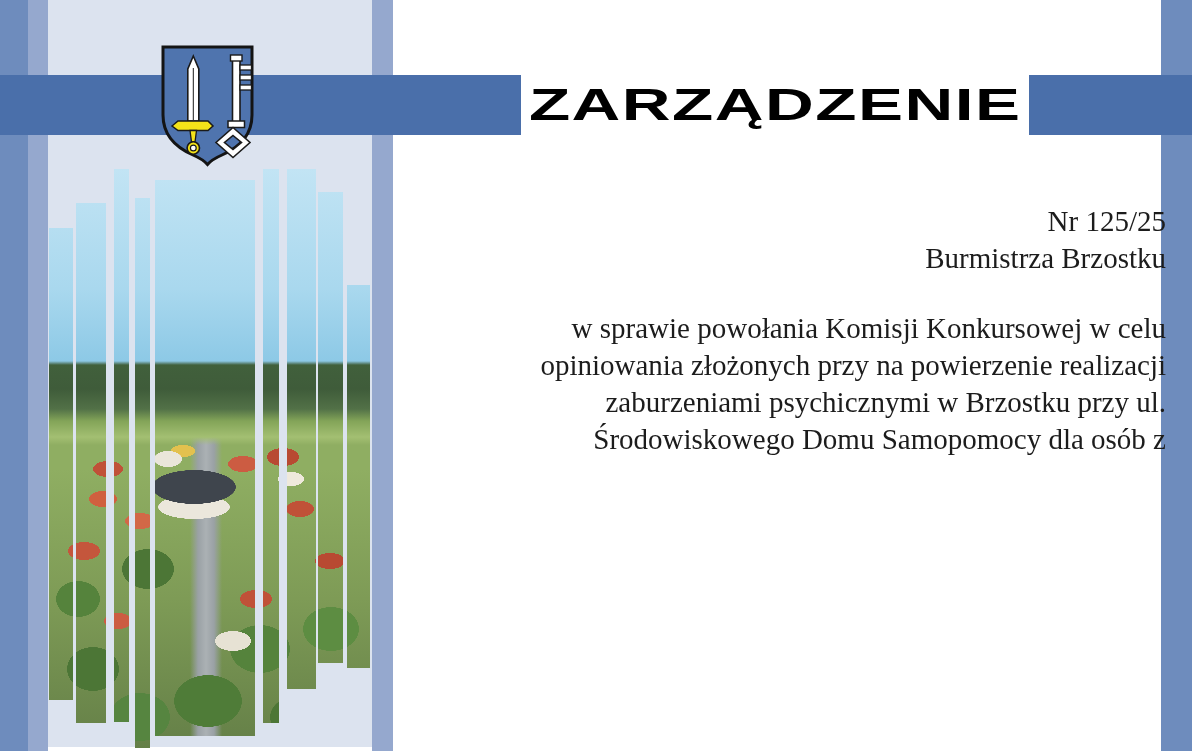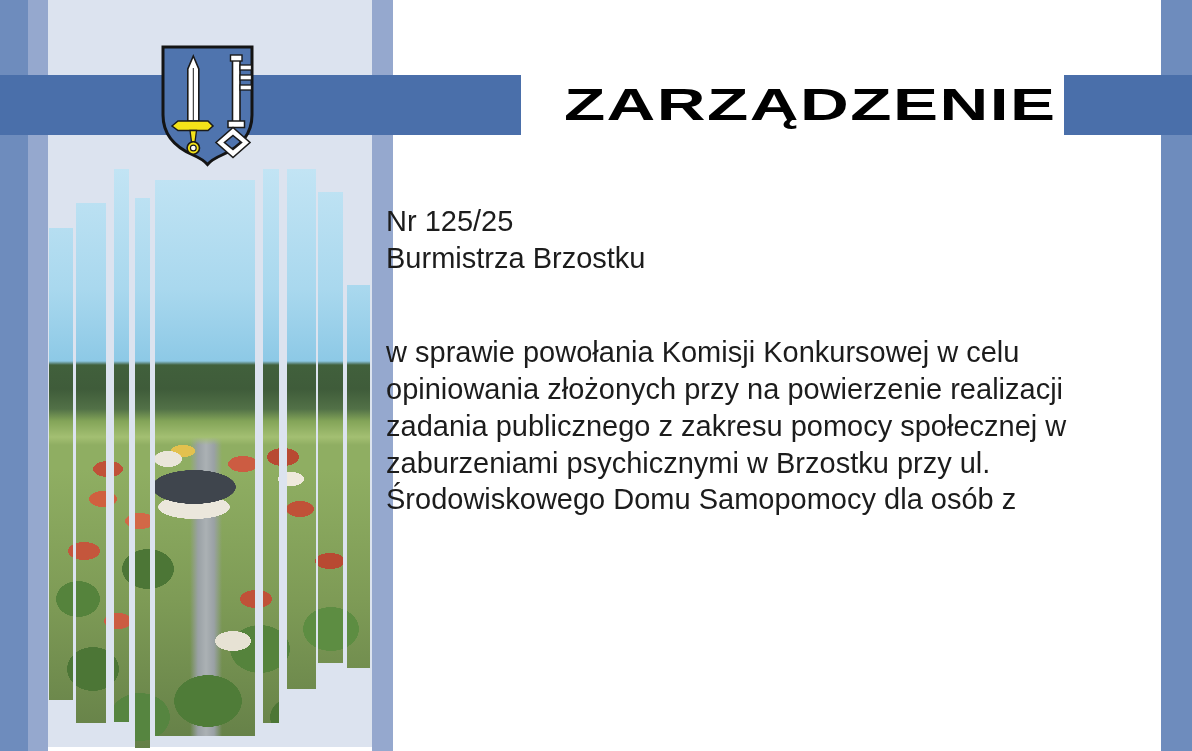--- a/index.html
+++ b/index.html
@@ -11,36 +11,36 @@
   .bar-left-outer  { position:absolute; left:0;    top:0; width:28px;  height:751px; background:#6e8cbd; z-index:1; }
   .bar-left-inner  { position:absolute; left:28px; top:0; width:20px;  height:751px; background:#95a8ce; z-index:1; }
   .bar-panel-right { position:absolute; left:372px;top:0; width:21px;  height:751px; background:#95a8ce; z-index:1; }
   .bar-right-outer { position:absolute; left:1161px;top:0; width:31px; height:751px; background:#6e8cbd; z-index:1; }
   
   .panel { position:absolute; left:48px; top:0; width:324px; height:747px; background:#dce3ef; z-index:0; }
   
   .band { position:absolute; left:0; top:75px; width:1192px; height:60px; background:#4a6faa; z-index:2; }
   .title-box {
     position:absolute; left:521px; top:75px; width:508px; height:60px;
-    background:#ffffff; z-index:3; display:flex; justify-content:center;padding-left:35px;
+    background:#ffffff; z-index:3; display:flex; justify-content:center;
   }
   .title-text {
     font-family:"Liberation Sans", sans-serif; font-weight:900; font-size:45px;
     letter-spacing:1px; color:#000; white-space:nowrap;
     transform:scaleX(1.5); transform-origin:50% 50%; line-height:60px;
   }
   
   .crest { position:absolute; left:160px; top:45px; width:95px; height:124px; z-index:4; }
   
   .doc-text {
     position:absolute; left:386px; top:203px; width:780px; z-index:2;
-    text-align:left; color:#1c1c1c; font-size:29px; line-height:36.7px;
-    font-family:Liberation Sans, sans-serif;
+    text-align:right; color:#1c1c1c; font-size:29px; line-height:36.7px;
+    font-family:Liberation Serif, serif;
   }
-  .doc-text .para { margin-top:58px; }
+  .doc-text .para { margin-top:34px; }
   .doc-line { white-space:nowrap; }
   
   .strip {
     position:absolute; z-index:1; background-repeat:no-repeat;
     background-size:324px 582px;
     background-image:
       
       linear-gradient(to bottom,
         #c2e4f4 0px, #a9d8ee 120px, #8dc9e6 192px,
         #41603c 196px, #3f5c3a 220px, #527147 240px,
@@ -137,19 +137,18 @@
       <path fill-rule="evenodd" d="M73,82.5 L90,97.5 L73,112.5 L56,97.5 Z M73,90.5 L81.5,97.5 L73,104.5 L64.5,97.5 Z" fill="#ffffff" stroke="#1a1a1a" stroke-width="1.6"></path>
     </svg>
   </div>
 
   <div class="doc-text">
     <div class="doc-line">Nr 125/25</div>
     <div class="doc-line">Burmistrza Brzostku</div>
     <div class="para">
       <div class="doc-line">w sprawie powołania Komisji Konkursowej w celu</div>
       <div class="doc-line">opiniowania złożonych przy na powierzenie realizacji</div>
-      <div class="doc-line">zadania publicznego z zakresu pomocy społecznej w</div>
       <div class="doc-line">zaburzeniami psychicznymi w Brzostku przy ul.</div>
       <div class="doc-line">Środowiskowego Domu Samopomocy dla osób z</div>
     </div>
   </div>
 
 </div>
 
 </body></html>

